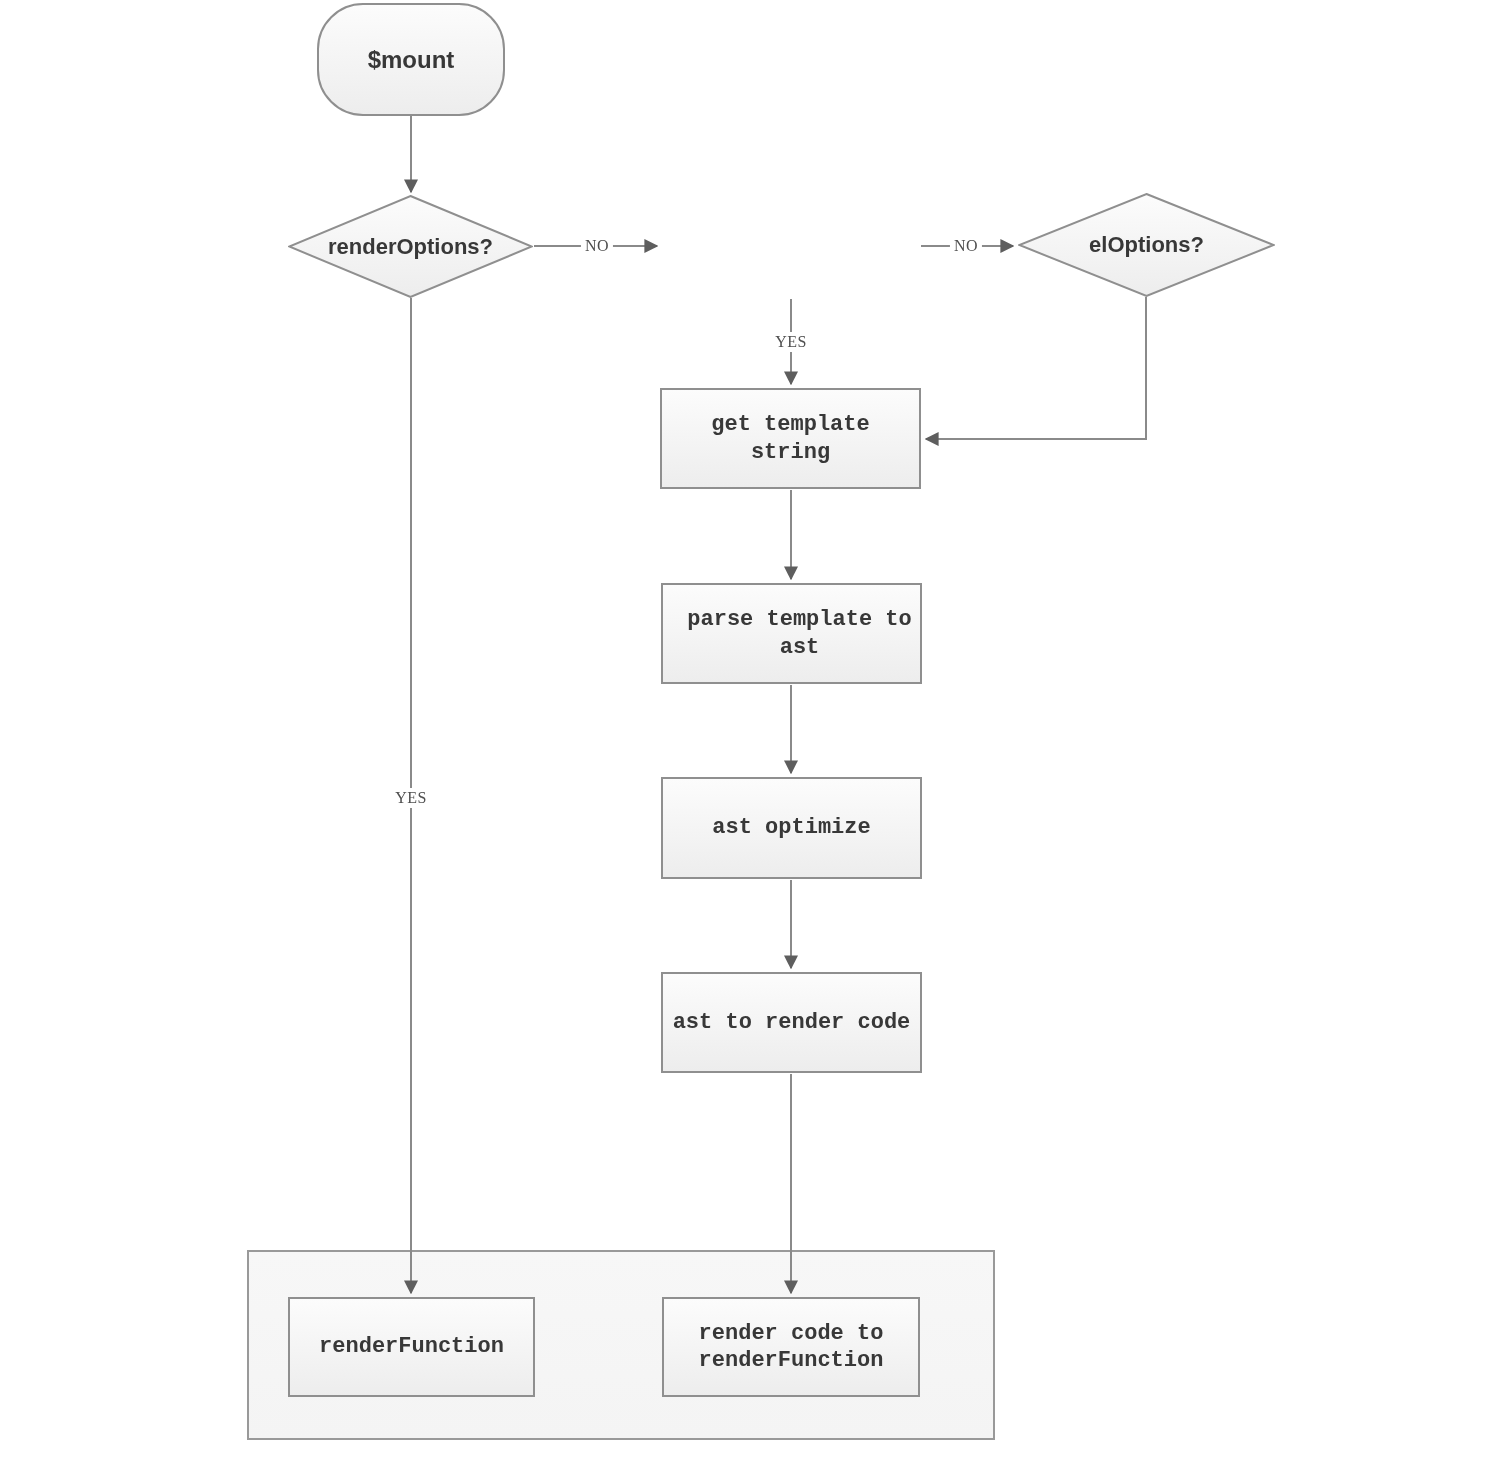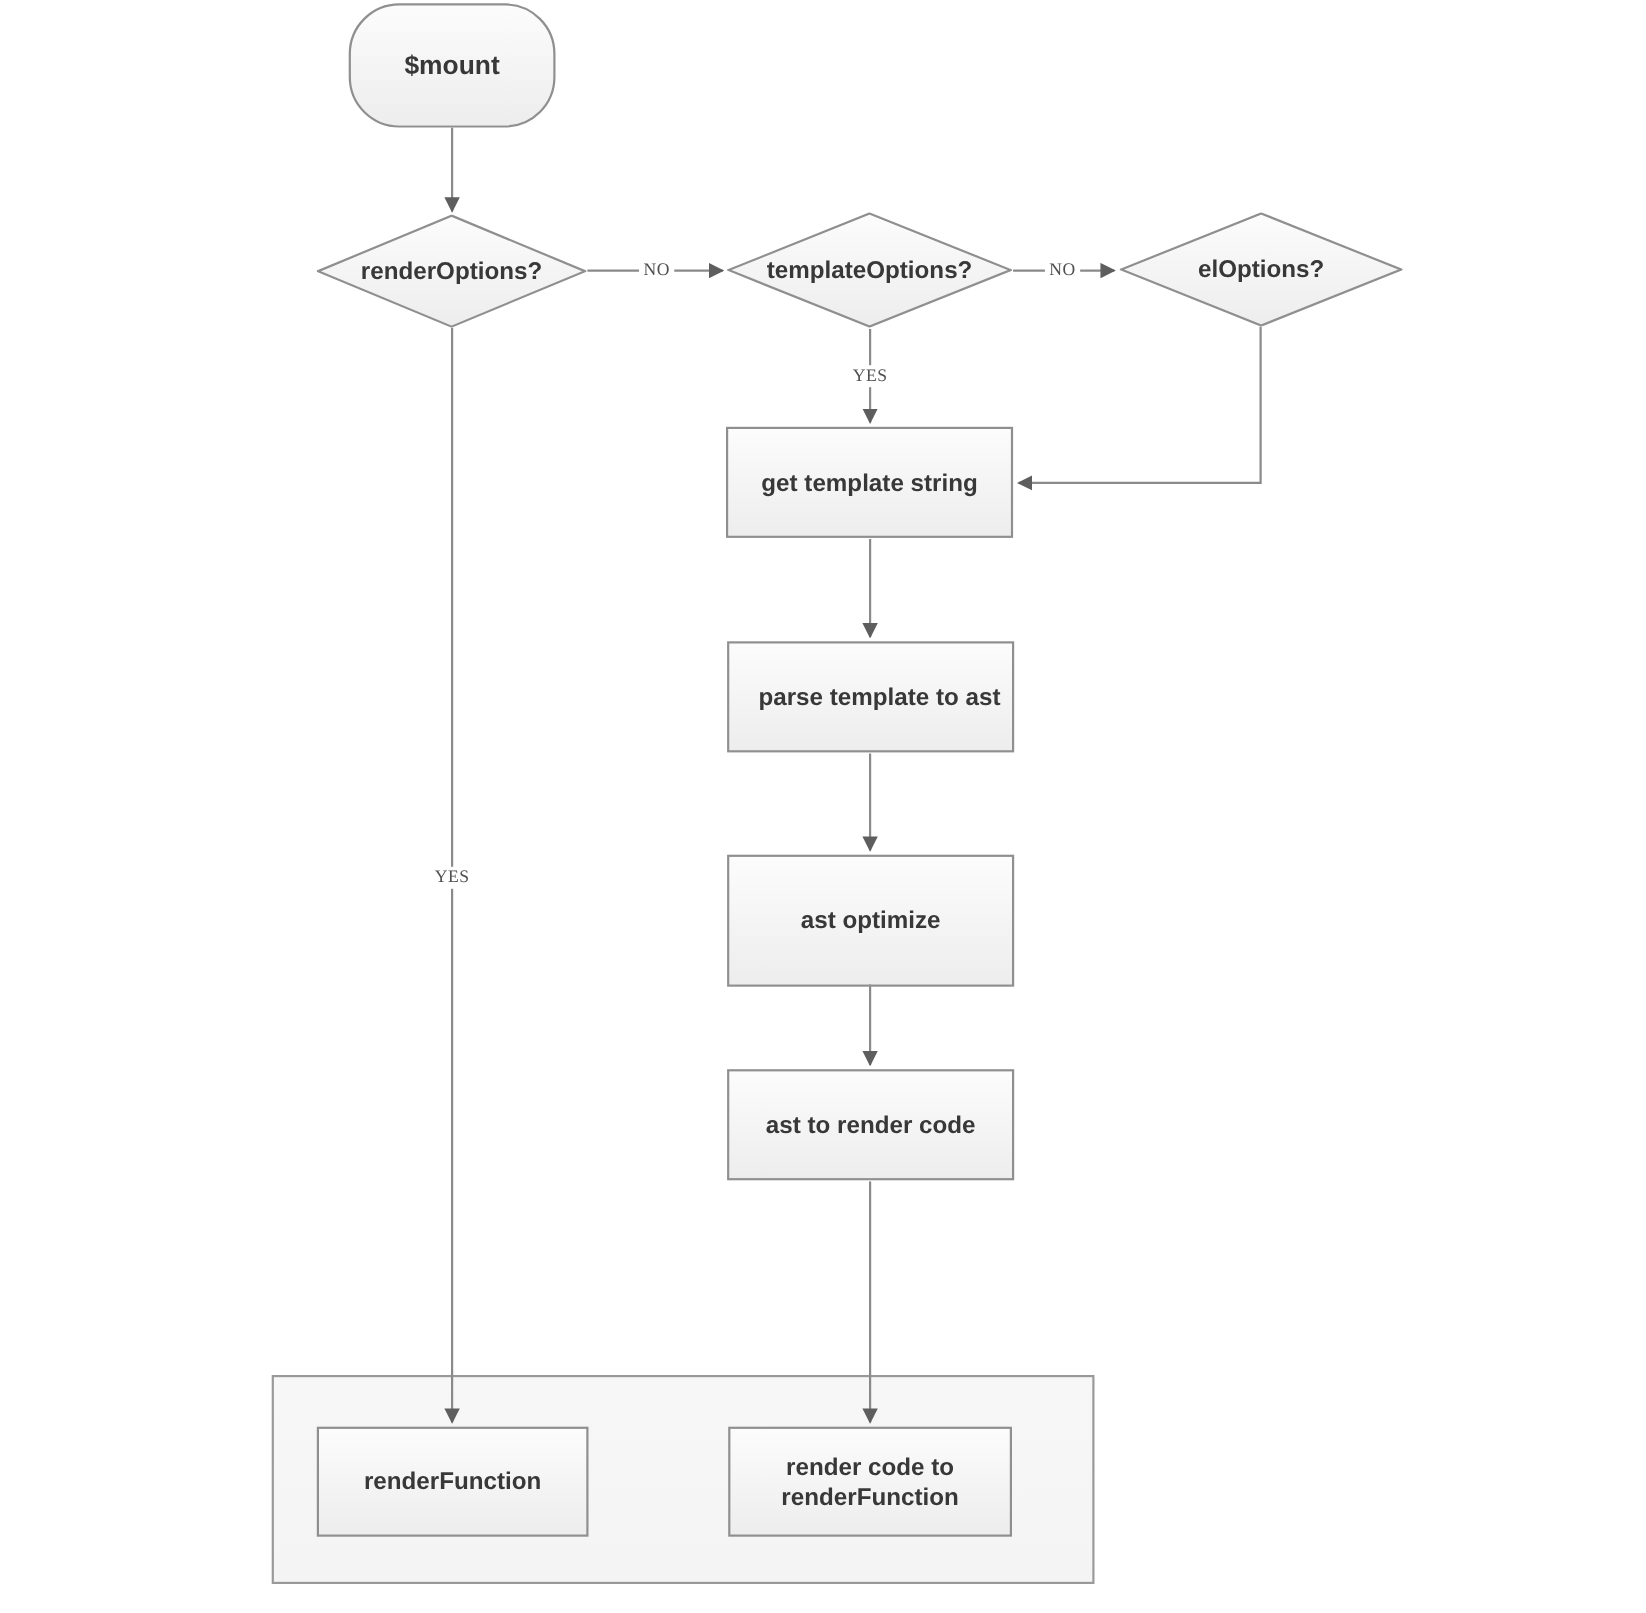--- a/index.html
+++ b/index.html
@@ -30,20 +30,21 @@
     position:absolute;z-index:3;
     display:flex;align-items:center;justify-content:center;
     box-sizing:border-box;
     color:var(--text-color);
     font-size:22px;font-weight:700;
     text-align:center;line-height:1.25;
   }
   .rect-node{
     border:2px solid var(--border-color);
     background:linear-gradient(to bottom,var(--fill-top),var(--fill-bottom));
+    font-family:Liberation Mono, monospace;
   }
   .pill-node{
     border:2px solid var(--border-color);
     border-radius:46px;
     background:linear-gradient(to bottom,var(--fill-top),var(--fill-bottom));
     font-size:24px;
   }
   .diamond-node{border:none;background:transparent;}
   .diamond-node svg{position:absolute;left:0;top:0;width:100%;height:100%;}
   .diamond-node .diamond-shape{
@@ -106,43 +107,37 @@
     <svg viewBox="0 0 200 100" preserveAspectRatio="none">
       <polygon class="diamond-shape" points="100,1 199,50 100,99 1,50" vector-effect="non-scaling-stroke"></polygon>
     </svg>
     <span class="node-label">renderOptions?</span>
   </div>
 
   <div class="node pill-node" style="left:317px;top:3px;width:188px;height:113px;">
     <span class="node-label">$mount</span>
   </div>
 
-  <div class="node diamond-node" style="left:661px;top:193px;width:259px;height:105px;">
-    <svg viewBox="0 0 200 100" preserveAspectRatio="none">
-      <polygon class="diamond-shape" points="100,1 199,50 100,99 1,50" vector-effect="non-scaling-stroke"></polygon>
-    </svg>
-    <span class="node-label">templateOptions?</span>
-  </div>
 
   <div class="node diamond-node" style="left:1018px;top:193px;width:257px;height:104px;">
     <svg viewBox="0 0 200 100" preserveAspectRatio="none">
       <polygon class="diamond-shape" points="100,1 199,50 100,99 1,50" vector-effect="non-scaling-stroke"></polygon>
     </svg>
     <span class="node-label">elOptions?</span>
   </div>
 
   <div class="node rect-node" style="left:660px;top:388px;width:261px;height:101px;">
     <span class="node-label">get template string</span>
   </div>
 
   <div class="node rect-node" style="left:661px;top:583px;width:261px;height:101px;padding-left:16px;">
     <span class="node-label">parse template to ast</span>
   </div>
 
-  <div class="node rect-node" style="left:661px;top:777px;width:261px;height:120px;">
+  <div class="node rect-node" style="left:661px;top:777px;width:261px;height:102px;">
     <span class="node-label">ast optimize</span>
   </div>
 
   <div class="node rect-node sub-node" style="left:288px;top:1297px;width:247px;height:100px;">
     <span class="node-label">renderFunction</span>
   </div>
 
   <div class="node rect-node" style="left:661px;top:972px;width:261px;height:101px;">
     <span class="node-label">ast to render code</span>
   </div>

